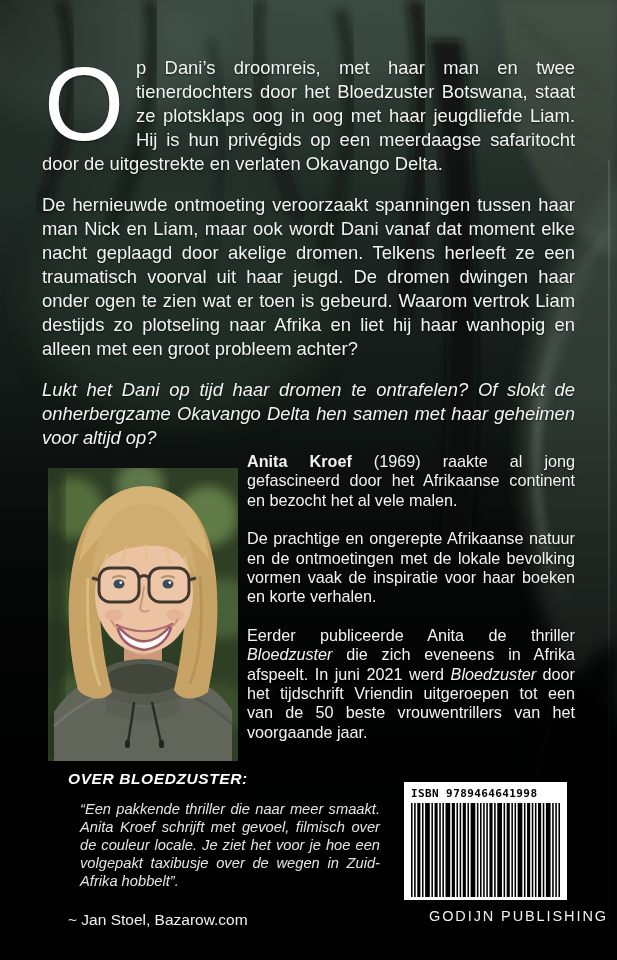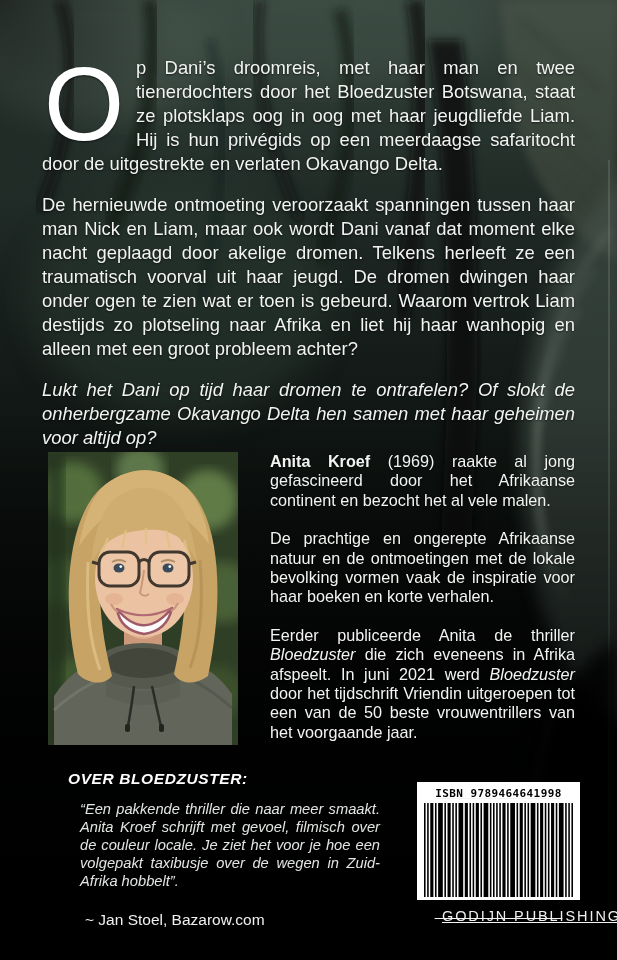--- a/index.html
+++ b/index.html
@@ -20,39 +20,39 @@
 
   
   .synopsis{position:absolute;top:56px;left:42px;right:42px;}
   .synopsis p{margin:0 0 17px;font-size:18.4px;line-height:24px;text-align:justify;
     text-shadow:0 1px 2px rgba(0,0,0,.6);}
   .synopsis p.last{margin-bottom:8px;font-style:italic;}
   .dropcap{float:left;font-size:103px;line-height:84px;width:82px;margin:7px 10px 2px 2px;
     font-weight:400;color:#fff;}
 
   
-  .author-block{position:absolute;top:452px;left:48px;right:42px;display:flex;gap:32px;}
+  .author-block{position:absolute;top:452px;left:48px;right:42px;display:flex;gap:9px;align-items:flex-end;}
   .photo-frame{flex:none;width:190px;height:293px;overflow:hidden;background:#2c3a26;}
   .photo-frame svg{display:block;}
   .bio{flex:1;font-size:16.2px;line-height:19.4px;text-align:justify;
     text-shadow:0 1px 2px rgba(0,0,0,.6);}
   .bio p{margin:0 0 19px;}
   .b{font-weight:bold;}
   .i{font-style:italic;}
 
   
   .review{position:absolute;top:770px;left:68px;width:324px;}
   .review-heading{font-style:italic;font-weight:bold;font-size:15.5px;letter-spacing:.6px;
     margin:0 0 13px;color:#fff;}
   .quote{font-style:italic;font-size:14.7px;line-height:17.9px;text-align:justify;
     color:#e2e6e2;margin:0 12px 20px;}
-  .attribution{font-size:15.5px;color:#eef1ee;margin:17px;}
-
-  
-  .pub-col{position:absolute;top:782px;left:417px;width:166px;text-align:center;text-decoration:underline;}
+  .attribution{font-size:15.5px;color:#eef1ee;margin:0;}
+
+  
+  .pub-col{position:absolute;top:782px;left:404px;width:166px;text-align:left;}
   .barcode-box{background:#fff;box-sizing:border-box;width:163px;height:118px;
     padding:6px 7px 5px;display:flex;flex-direction:column;}
   .isbn-label{font-family:"DejaVu Sans Mono",monospace;font-weight:bold;font-size:11px;
     letter-spacing:.4px;color:#000;white-space:nowrap;line-height:12px;}
   .bars{flex:1;margin-top:3px;}
   .bars svg{display:block;width:100%;height:100%;}
   .barcode-digits{font-family:"DejaVu Sans Mono",monospace;font-weight:bold;font-size:12.5px;
     letter-spacing:1px;color:#000;line-height:14px;margin-top:9px;white-space:nowrap;}
   .publisher{margin-top:8px;color:#eef1ee;font-size:14.5px;letter-spacing:1.9px;
     white-space:nowrap;font-weight:400;margin-left:25px;}

